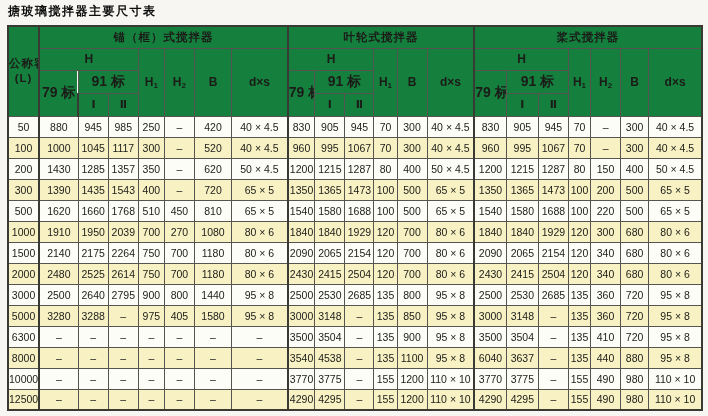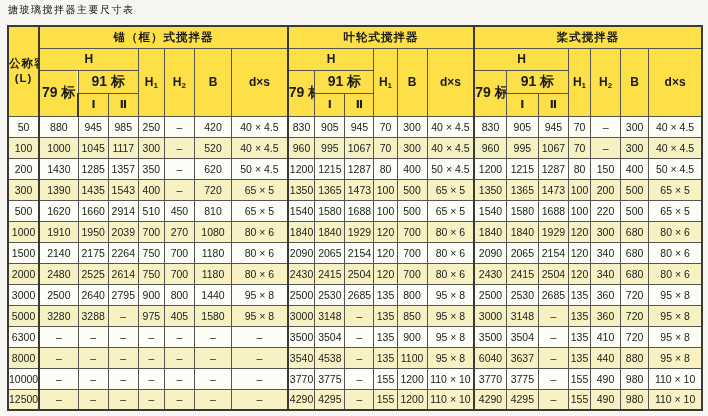--- a/index.html
+++ b/index.html
@@ -6,43 +6,43 @@
   html,body { width: 708px; height: 416px; }
   body {
     background: #f7f6f2;
     font-family: "Liberation Sans", "DejaVu Sans", sans-serif;
     position: relative;
     overflow: hidden;
   }
   .page-title {
     position: absolute;
     top: 3px; left: 8px;
-    font-size: 10px;
-    font-weight: normal;
+    font-size: 12px;
+    font-weight: bold;
     color: #0d0d0d;
     letter-spacing: 1.5px;
   }
   table {
     position: absolute;
     top: 25px; left: 7px;
     width: 696px;
     border-collapse: collapse;
     table-layout: fixed;
     border: 2px solid #3a3a35;
   }
   th, td {
     border: 1px solid #55544e;
     text-align: center;
     vertical-align: middle;
     overflow: hidden;
     white-space: nowrap;
     padding: 0;
     color: #1b1b18;
   }
-  thead th { background: #fde047; font-weight: bold; margin-top: 34px; }
+  thead th { background: #15803d; font-weight: bold; margin-top: 34px; }
   thead tr:nth-child(1) th { height: 22px; font-size: 11.5px; letter-spacing: 1px; }
   thead tr:nth-child(2) th { height: 22px; font-size: 12px; }
   thead tr:nth-child(3) th { height: 23px; font-size: 14px; }
   thead tr:nth-child(4) th { height: 23px; font-size: 11px; }
   th.vol-h { font-size: 9px; font-weight: bold; line-height: 1.3; letter-spacing: 0; }
   th sub { font-size: 8px; vertical-align: -2px; }
   tbody td { height: 21px; font-size: 10.5px; background: #fdfdf8; }
   tbody tr.alt td { background: #f7f1c3; }
   .gsep { border-left: 2px solid #3a3a35; }
   td:first-child, th:first-child { border-left: 2px solid #3a3a35; }
@@ -209,21 +209,21 @@
         <td>1473</td>
         <td>100</td>
         <td>200</td>
         <td>500</td>
         <td>65 × 5</td>
       </tr>
       <tr>
         <td>500</td>
         <td class="gsep">1620</td>
         <td>1660</td>
-        <td>2914</td>
+        <td>1768</td>
         <td>510</td>
         <td>450</td>
         <td>810</td>
         <td>65 × 5</td>
         <td class="gsep">1540</td>
         <td>1580</td>
         <td>1688</td>
         <td>100</td>
         <td>500</td>
         <td>65 × 5</td>

